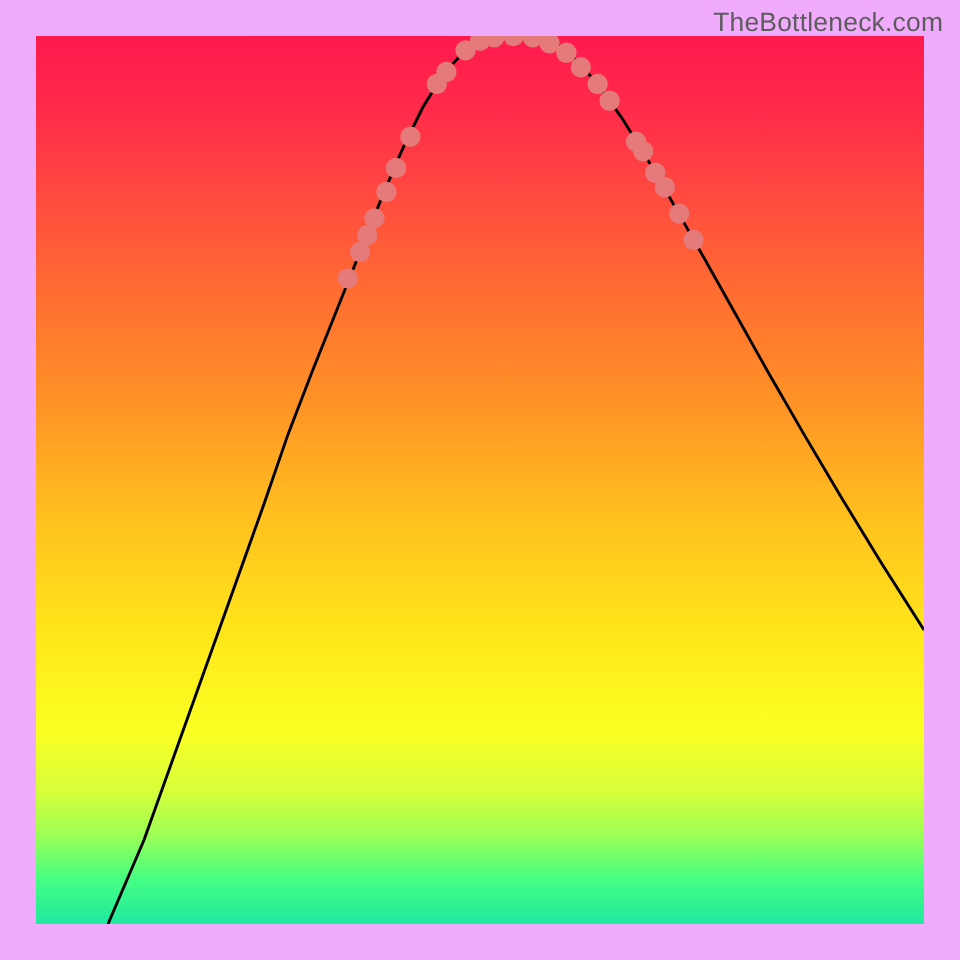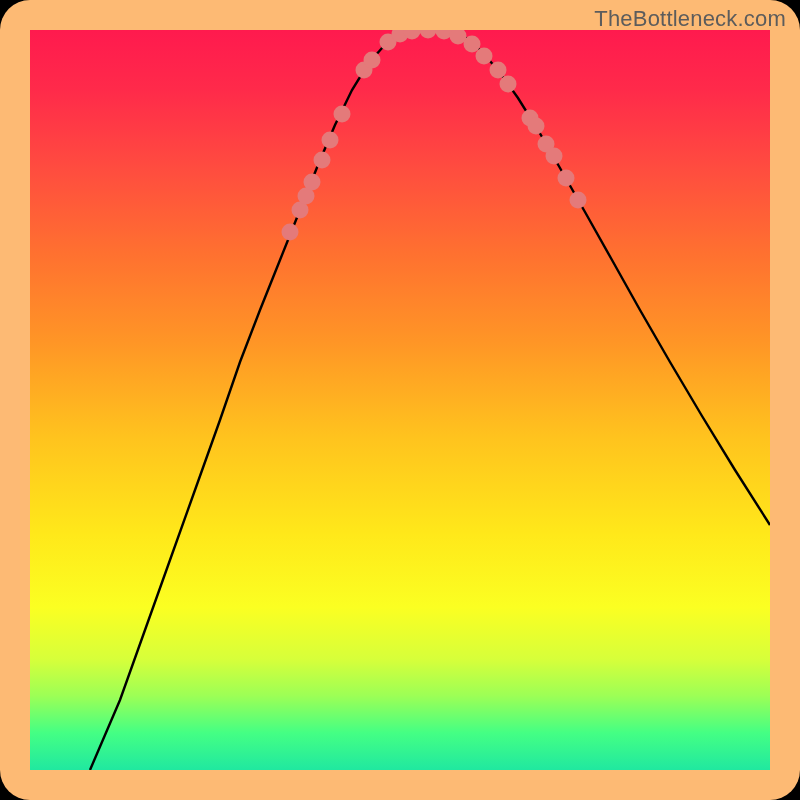--- a/index.html
+++ b/index.html
@@ -7,22 +7,21 @@
     padding: 0;
     width: 800px;
     height: 800px;
     overflow: hidden;
     background: #000;
     font-family: Arial, Helvetica, sans-serif;
   }
   .frame {
     position: absolute;
     inset: 0;
-    background: #fdba74;
-    border-radius: 30px;
+    background: #f0abfc;
   }
   .plot-area {
     position: absolute;
     left: 30px;
     top: 30px;
     width: 740px;
     height: 740px;
     
     background: linear-gradient(
       to bottom,

